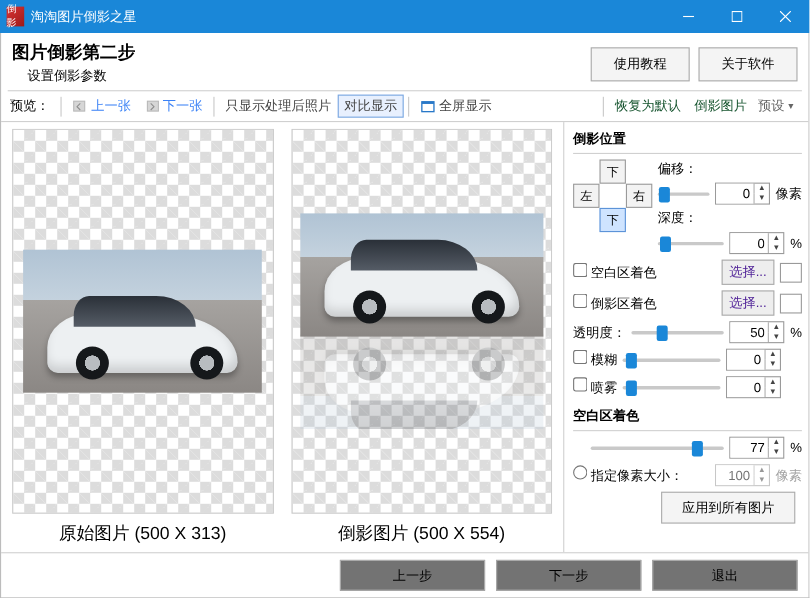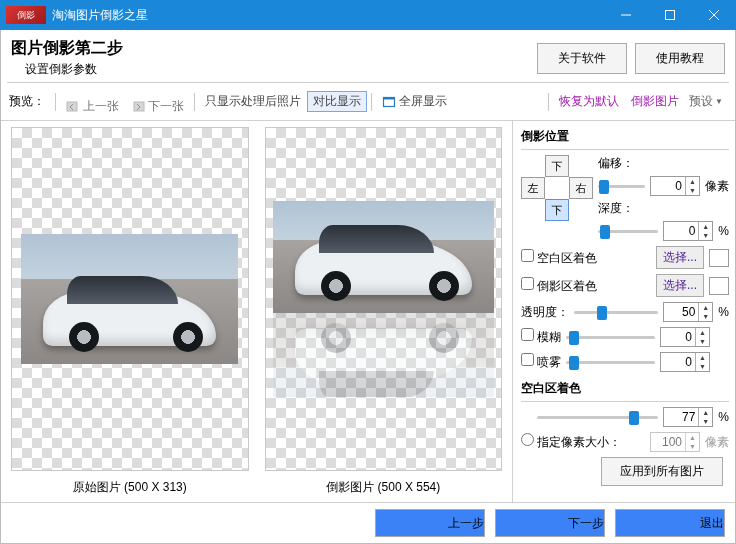--- a/index.html
+++ b/index.html
@@ -1,39 +1,39 @@
 <!DOCTYPE html>
 <html><head>
 <meta charset="utf-8">
 <style>
 * { box-sizing: border-box; margin: 0; padding: 0; font-family: "Microsoft YaHei", "SimSun", sans-serif; font-size: 12px; }
 body { background: #fff; width: 736px; height: 544px; overflow: hidden; }
 .titlebar { background: #1a87d8; color: #fff; height: 30px; display: flex; align-items: center; padding-left: 6px; }
-.titlebar .app-icon { width: 40px; height: 18px; background: linear-gradient(135deg, #d93434, #9e1a1a); color: #fff; font-size: 9px; display: flex; align-items: center; justify-content: center; margin-right: 6px; }
+.titlebar .app-icon { width: 16px; height: 18px; background: linear-gradient(135deg, #d93434, #9e1a1a); color: #fff; font-size: 9px; display: flex; align-items: center; justify-content: center; margin-right: 6px; }
 .titlebar .title-text { flex: 1; }
 .win-btns { display: flex; }
 .win-btn { width: 44px; height: 30px; display: flex; align-items: center; justify-content: center; color: #fff; cursor: pointer; }
 
 .content { border: 1px solid #bcbcbc; border-top: none; height: 514px; display: flex; flex-direction: column; }
 .header-row { display: flex; align-items: center; padding: 8px 10px 4px 10px; }
 .header-row .left { flex: 1; }
 .step-title { font-weight: bold; font-size: 16px; }
 .step-sub { margin-left: 14px; margin-top: 2px; }
 .big-btn { border: 1px solid #aaa; background: #f4f4f4; padding: 6px 20px; margin-left: 8px; cursor: pointer; }
 hr.sep { border: none; border-top: 1px solid #d0d0d0; margin: 0 6px; }
 
 .toolbar-row { display: flex; align-items: center; padding: 3px 8px; border-bottom: 1px solid #d0d0d0; }
 .tool-label { margin-right: 6px; }
 .tool-vs { border-left: 1px solid #c8c8c8; height: 18px; margin: 0 4px; }
 .tool-item { display: flex; align-items: center; padding: 2px 6px; color: #444; cursor: pointer; }
-.tool-item.disabled { color: #737373; margin-top: 10px; }
+.tool-item.disabled { color: #3b82f6; }
 .tool-item.active { background: #e8f0fe; border: 1px solid #7aa7e0; padding: 1px 5px; justify-content: flex-end; }
 .ico { width: 14px; height: 14px; margin-right: 3px; display: inline-block; }
 .spacer { flex: 1; }
-.link-btn { color: #a21caf; padding: 2px 6px; cursor: pointer; }
+.link-btn { color: #14532d; padding: 2px 6px; cursor: pointer; }
 .preset-btn { color: #666; display: flex; align-items: center; padding: 2px 4px; cursor: pointer; }
 .preset-btn .tri { margin-left: 2px; font-size: 8px; }
 
 .body-row { flex: 1; display: flex; min-height: 0; }
 .preview { flex: 1; border-right: 1px solid #d0d0d0; display: flex; flex-direction: column; padding: 6px 10px 0 10px; }
 .preview-canvas { flex: 1; display: flex; gap: 16px; overflow: hidden; }
 .col { flex: 1; display: flex; flex-direction: column; align-items: center; }
 .checker { width: 100%; flex: 1; background-image:
   linear-gradient(45deg,#dcdcdc 25%,transparent 25%),
   linear-gradient(-45deg,#dcdcdc 25%,transparent 25%),
@@ -51,21 +51,21 @@
   border-radius: 40px 72px 10px 10px / 32px 46px 10px 10px;
   box-shadow: inset -2px -6px 10px rgba(0,0,0,.15), 0 4px 6px rgba(0,0,0,.3);
 }
 .car-body::before {
   content: ""; position: absolute; top: -16px; left: 24px; right: 38px; height: 28px;
   background: linear-gradient(#2a3038,#555c66); border-radius: 14px 36px 0 0 / 18px 28px 0 0;
 }
 .wheel { position: absolute; bottom: 12px; width: 30px; height: 30px; background: radial-gradient(circle,#b8bcc0 0 32%,#15181b 33% 100%); border-radius: 50%; }
 .wheel.l { left: 22%; } .wheel.r { right: 16%; }
 .reflection { transform: scaleY(-1); opacity: .22; filter: blur(.4px); margin-top: -2px; }
-.caption { margin: 8px 0 6px 0; text-align: center; font-size: 12px; }
+.caption { margin: 8px 0 6px 0; text-align: center; font-size: 16px; }
 
 .panel { width: 222px; padding: 4px 6px 0 8px; overflow-y: auto; }
 .sect { border-bottom: 1px solid #d0d0d0; font-weight: bold; padding: 3px 0 4px 0; margin-bottom: 5px; }
 .row { display: flex; align-items: center; margin-bottom: 5px; gap: 5px; }
 .lbl { white-space: nowrap; }
 .dir-cluster { display: grid; grid-template-columns: 24px 24px 24px; grid-template-rows: 22px 22px 22px; }
 .dir-btn { border: 1px solid #9a9a9a; background: #f3f3f3; display: flex; align-items: center; justify-content: center; cursor: pointer; font-size: 11px; }
 .dir-btn.sel { background: #cfe4ff; border-color: #5c93d8; }
 .slider-ctl { flex: 1; height: 16px; position: relative; }
 .slider-ctl .track { position: absolute; left: 0; right: 0; top: 7px; height: 3px; background: #c9c9c9; border-radius: 2px; }
@@ -76,21 +76,21 @@
 .spin .arrows span { height: 9px; font-size: 7px; display: flex; align-items: center; justify-content: center; border-left: 1px solid #b0b0b0; color: #444; cursor: pointer; }
 .panel input[type=checkbox], .panel input[type=radio] { margin-right: 3px; }
 .choose-btn { border: 1px solid #aaa; background: #f4f4f4; padding: 2px 6px; cursor: pointer; }
 .choose-btn.disabled { color: #4c1d95; background: #eee; }
 .swatch { width: 20px; height: 18px; border: 1px solid #9a9a9a; background: #fff; }
 
 .apply-row { display: flex; justify-content: flex-end; padding: 0 6px 4px 0; }
 .apply-btn { border: 1px solid #aaa; background: #f4f4f4; padding: 5px 18px; cursor: pointer; }
 
 .footer { border-top: 1px solid #d0d0d0; display: flex; justify-content: flex-end; padding: 6px 10px; gap: 10px; }
-.footer button { border: 1px solid #aaa; background: #3b82f6; width: 110px; height: 28px; cursor: pointer; text-align: right; }
+.footer button { border: 1px solid #aaa; background: #737373; width: 132px; height: 28px; cursor: pointer; }
 
 svg { display: block; }
 </style>
 </head>
 <body>
 
 <div class="titlebar">
   <div class="app-icon">倒影</div>
   <div class="title-text">淘淘图片倒影之星</div>
   <div class="win-btns">
@@ -113,22 +113,22 @@
   </div>
 </div>
 
 <div class="content">
 
   <div class="header-row">
     <div class="left">
       <div class="step-title">图片倒影第二步</div>
       <div class="step-sub">设置倒影参数</div>
     </div>
+    <button class="big-btn">使用教程</button>
     <button class="big-btn">关于软件</button>
-    <button class="big-btn">使用教程</button>
   </div>
   <hr class="sep">
 
   <div class="toolbar-row">
     <span class="tool-label">预览：</span>
     <div class="tool-vs"></div>
     <div class="tool-item disabled">
       <span class="ico">
           <svg width="14" height="14">
             <rect x="1" y="2" width="10" height="9" fill="#d6d6d6" stroke="#b9b9b9"></rect>

